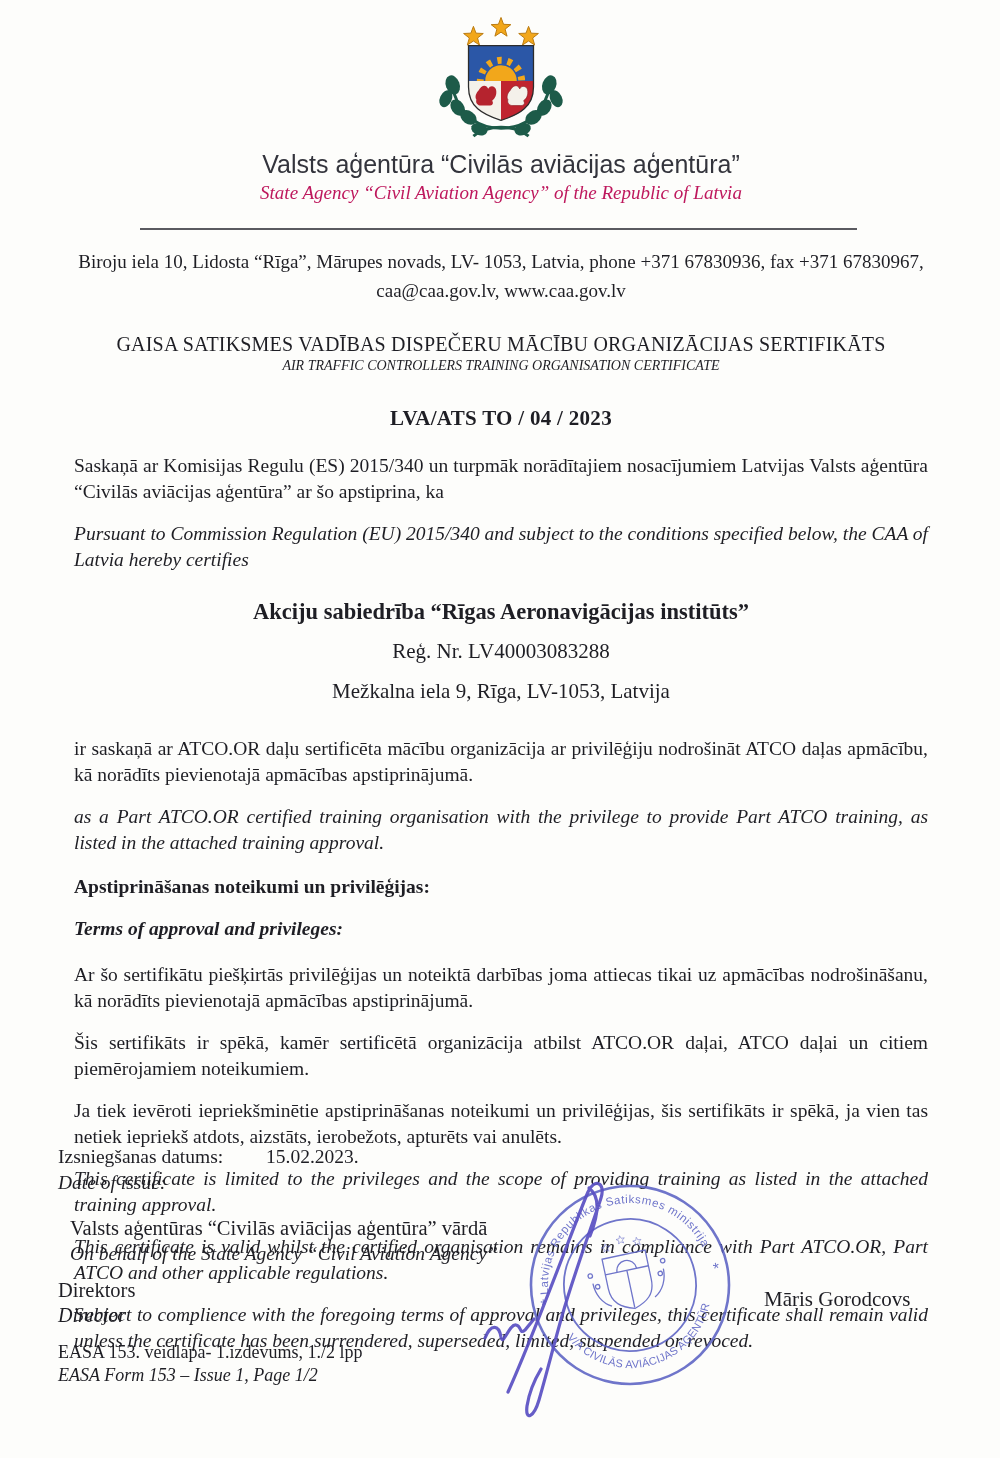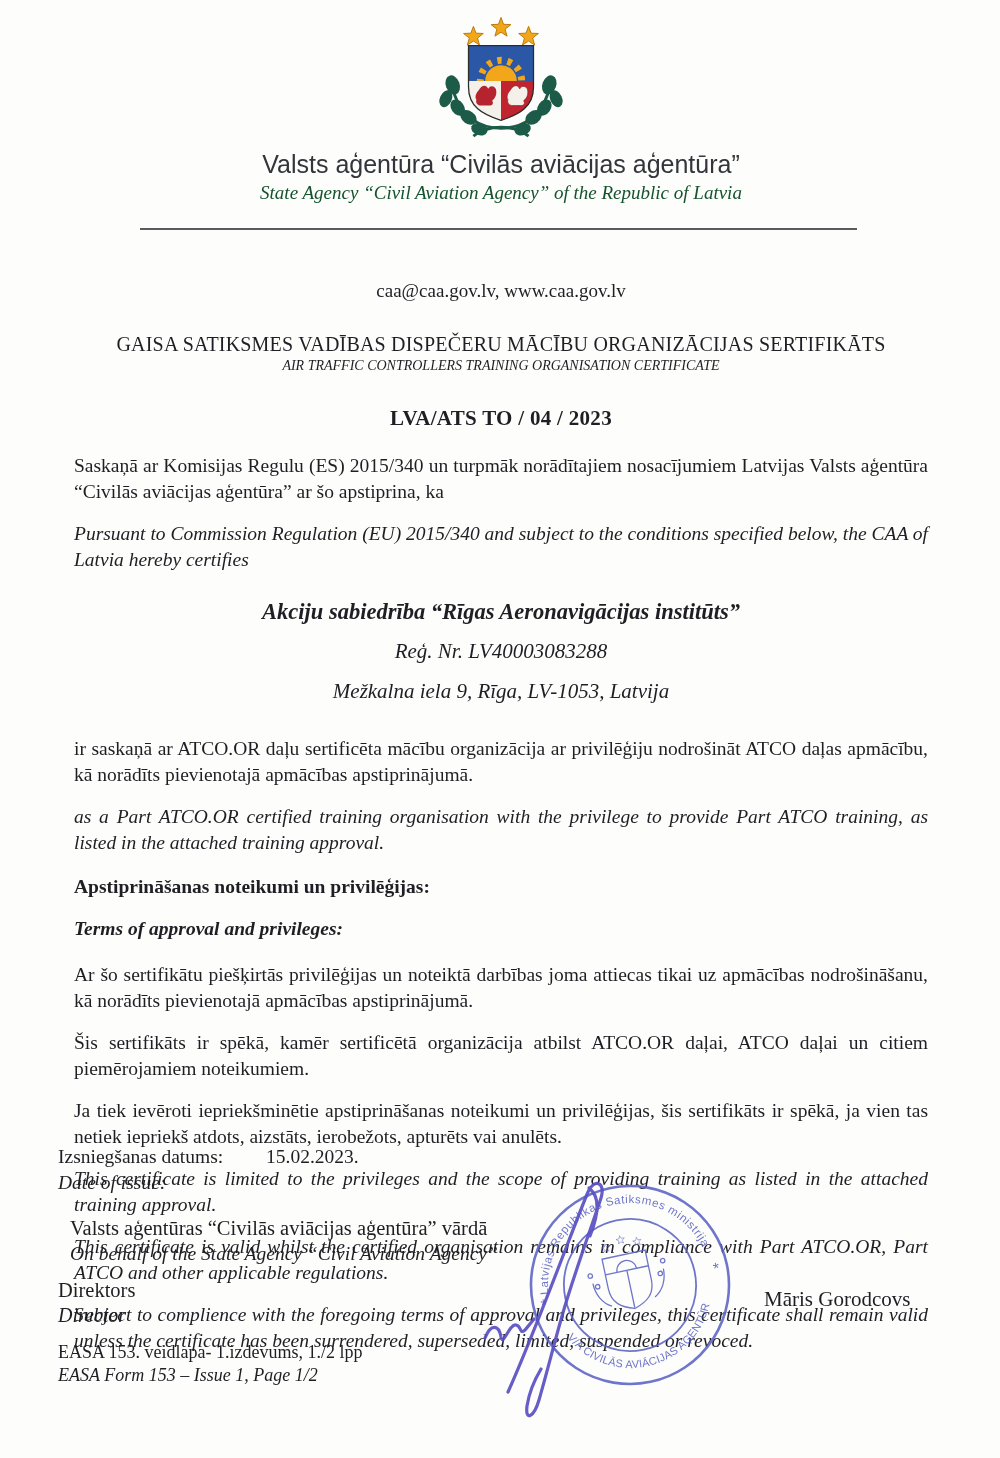--- a/index.html
+++ b/index.html
@@ -5,31 +5,31 @@
   html,body { margin:0; padding:0; background:#ffffff; }
   .page {
     position:relative; width:1000px; height:1458px; box-sizing:border-box;
     background:#fdfdfb; color:#1e1e24; overflow:hidden;
     font-family:"Liberation Serif","DejaVu Serif",serif;
     padding:16px 56px 0 58px;
   }
   .center { text-align:center; }
   .crest { display:block; margin:0 auto; }
   .agency-lv { font-family:"Liberation Sans","DejaVu Sans",sans-serif; font-size:25px; color:#33343c; margin-top:6px; }
-  .agency-en { font-style:italic; font-size:19px; margin-top:3px; color:#14532d; }
+  .agency-en { font-style:italic; font-size:19px; margin-top:3px; color:#be185d; }
   .rule { height:2px; background:#5a5a60; margin:24px 87px 0 82px; }
   .address { font-size:19px; line-height:1.5; margin-top:18px; }
   .title-lv { font-weight:normal; font-size:20px; line-height:1.32; margin-top:26px; letter-spacing:.2px; }
   .title-en { font-weight:normal; font-style:italic; font-size:14px; margin-top:1px; }
   .cert-no  { font-weight:bold; font-size:21px; margin-top:32px; letter-spacing:.3px; }
   .para { font-size:19.5px; line-height:26px; text-align:justify; margin:16px; }
   .it { font-style:italic; }
   .b  { font-weight:bold; }
   .blk-intro { margin-top:22px; }
-  .org { margin-top:26px;font-style:italic; }
+  .org { margin-top:26px; }
   .org-name { font-weight:bold; font-size:22.5px; }
   .org-line { font-size:21px; line-height:1.25; margin-top:13px; }
   .blk-cert { margin-top:32px; }
   .blk-terms-head { margin-top:18px; }
   .blk-terms { margin-top:20px; }
   .abs { position:absolute; }
   .issue-row { top:1146px; left:58px; font-size:19.5px; }
   .issue-row .date { margin-left:38px; }
   .issue-en { font-style:italic; font-size:19.5px; margin-top:4px; }
   .behalf { top:1216px; left:70px; font-size:20.5px; line-height:1.25; }
@@ -88,21 +88,21 @@
     </g>
     <path d="M53,30 H119 V72 C119,92 105,100 86,106 C67,100 53,92 53,72 Z" fill="none" stroke="#2c2c2c" stroke-width="1.3"></path>
   </svg>
 
   <div class="center agency-lv">Valsts aģentūra “Civilās aviācijas aģentūra”</div>
   <div class="center agency-en">State Agency “Civil Aviation Agency” of the Republic of Latvia</div>
 
   <div class="rule"></div>
 
   <div class="center address">
-    <br>
+    <span>Biroju iela 10, Lidosta “Rīga”, Mārupes novads, LV- 1053, Latvia, phone +371 67830936, fax +371 67830967,</span><br>
     <span>caa@caa.gov.lv, www.caa.gov.lv</span>
   </div>
 
   <div class="center title-lv">GAISA SATIKSMES VADĪBAS DISPEČERU MĀCĪBU ORGANIZĀCIJAS SERTIFIKĀTS</div>
   <div class="center title-en">AIR TRAFFIC CONTROLLERS TRAINING ORGANISATION CERTIFICATE</div>
   <div class="center cert-no">LVA/ATS TO / 04 / 2023</div>
 
   <div class="blk-intro">
     <p class="para">Saskaņā ar Komisijas Regulu (ES) 2015/340 un turpmāk norādītajiem nosacījumiem Latvijas Valsts aģentūra “Civilās aviācijas aģentūra” ar šo apstiprina, ka</p>
     <p class="para it">Pursuant to Commission Regulation (EU) 2015/340 and subject to the conditions specified below, the CAA of Latvia hereby certifies</p>

